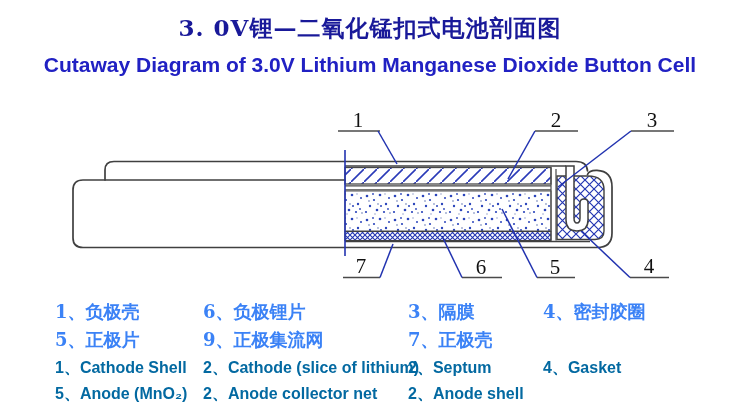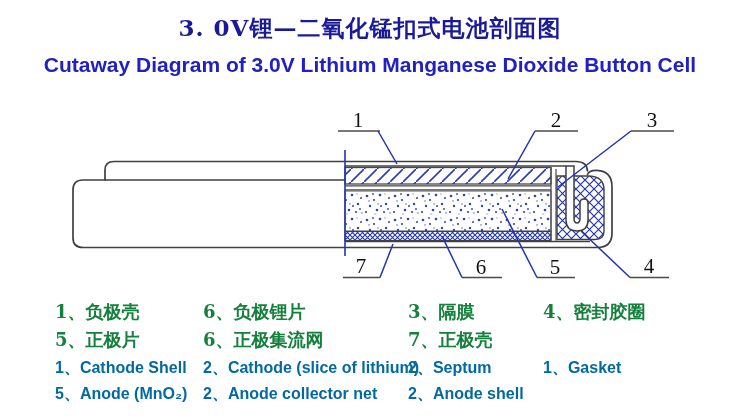--- a/index.html
+++ b/index.html
@@ -10,21 +10,21 @@
             font-size:23px;font-weight:700;color:#191999;letter-spacing:1px;}
   .title-en{position:absolute;top:53px;left:0;width:740px;text-align:center;
             font-family:"Liberation Sans",sans-serif;
             font-size:21px;font-weight:700;color:#2121c3;letter-spacing:0px;}
   svg{position:absolute;left:0;top:0;}
   .legend{position:absolute;left:55px;top:299px;width:670px;display:grid;
           grid-template-columns:148px 205px 135px auto;
           grid-auto-rows:auto;row-gap:0;}
   .legend .cell{white-space:nowrap;}
   .cn-row .cell{font-family:"DejaVu Serif","Liberation Serif",serif;font-size:18px;
-                font-weight:600;color:#15803d;height:28px;line-height:26px;}
+                font-weight:600;color:#3b82f6;height:28px;line-height:26px;}
   .en-row .cell{font-family:"Liberation Sans",sans-serif;font-size:16px;
                 font-weight:700;color:#0369a1;height:26px;line-height:25px;}
   .lrow{display:contents;}
   .num-label{font-family:"Liberation Serif","DejaVu Serif",serif;font-size:21px;fill:#111111;}
 </style>
 </head>
 <body>
 
 <div id="stage">
 
@@ -142,29 +142,29 @@
 
   <div class="legend">
     <div class="lrow cn-row">
       <span class="cell">1、负极壳</span>
       <span class="cell">6、负极锂片</span>
       <span class="cell">3、隔膜</span>
       <span class="cell">4、密封胶圈</span>
     </div>
     <div class="lrow cn-row">
       <span class="cell">5、正极片</span>
-      <span class="cell">6、正极集流网</span>
+      <span class="cell">9、正极集流网</span>
       <span class="cell">7、正极壳</span>
       <span class="cell"></span>
     </div>
     <div class="lrow en-row">
       <span class="cell">1、Cathode Shell</span>
       <span class="cell">2、Cathode (slice of lithium)</span>
       <span class="cell">2、Septum</span>
-      <span class="cell">1、Gasket</span>
+      <span class="cell">4、Gasket</span>
     </div>
     <div class="lrow en-row">
       <span class="cell">5、Anode (MnO₂)</span>
       <span class="cell">2、Anode collector net</span>
       <span class="cell">2、Anode shell</span>
       <span class="cell"></span>
     </div>
   </div>
 
 </div>

